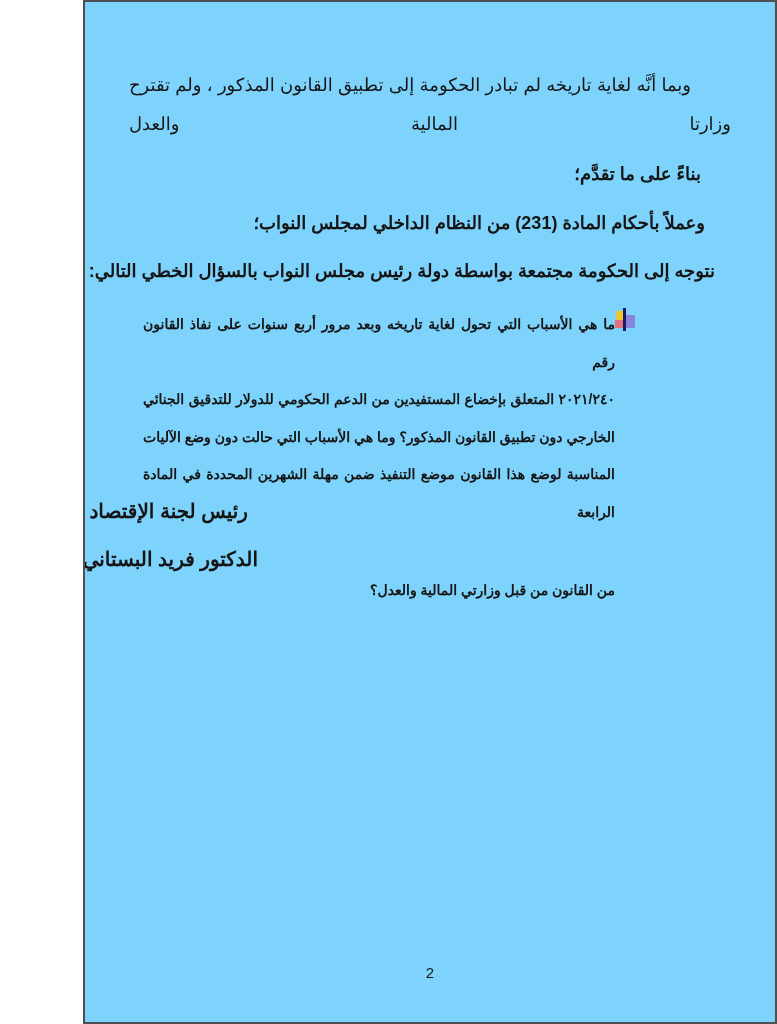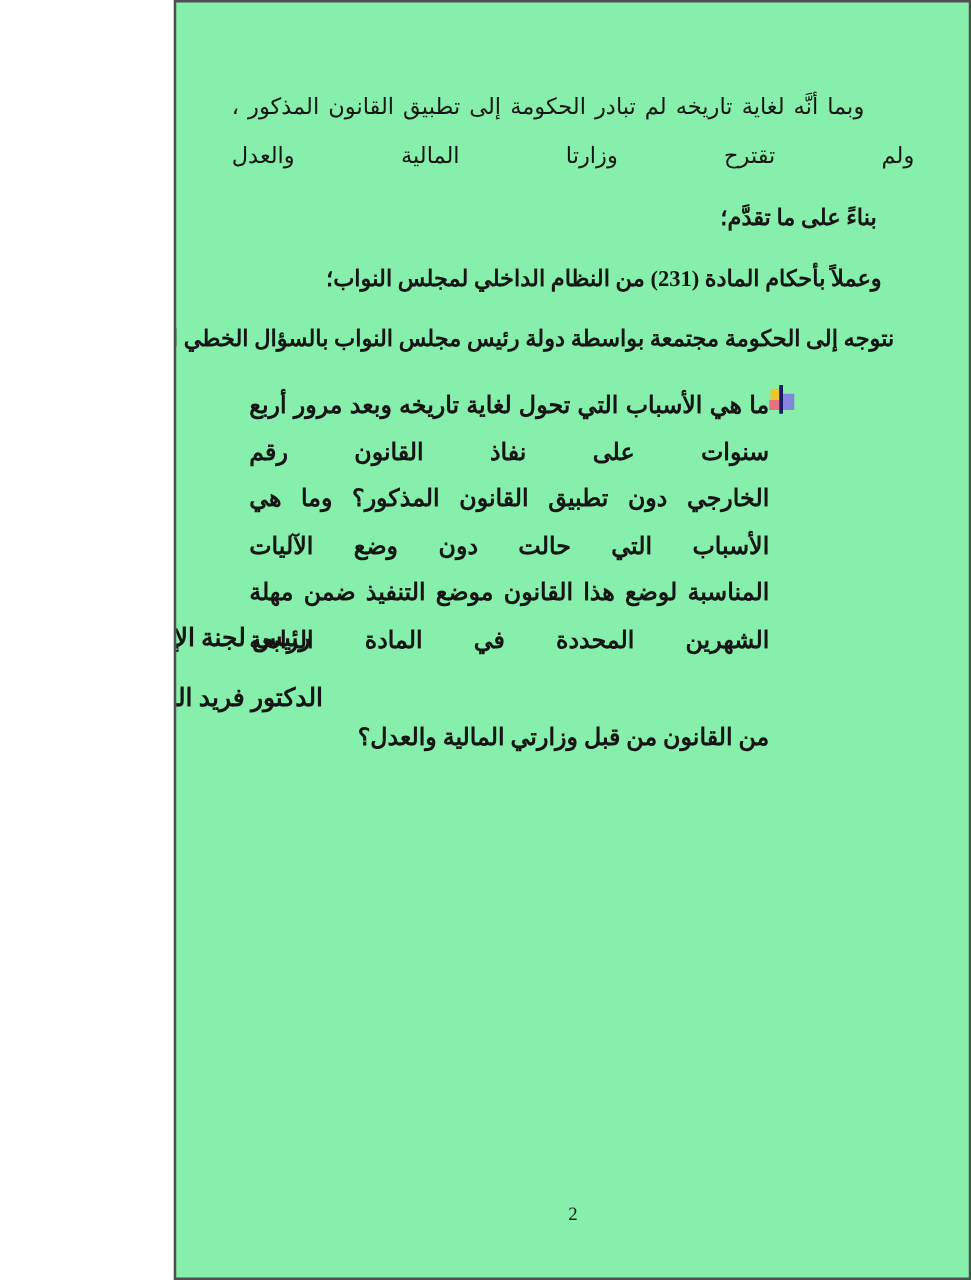--- a/index.html
+++ b/index.html
@@ -1,43 +1,43 @@
 <!DOCTYPE html>
 <html lang="ar" dir="rtl"><head>
 <meta charset="utf-8">
 <style>
   html,body{margin:0;padding:0;background:#ffffff;}
   .page{
     position:relative;
-    width:638px;height:1024px;
+    width:694px;height:1024px;
     box-sizing:border-box;
-    background:#86efac;
+    background:#7dd3fc;
     border:2px solid #4f4f4f;
-    font-family:Liberation Serif, serif;
+    font-family:Liberation Sans, sans-serif;
     color:#151515;
     overflow:hidden;
     direction:rtl;
   }
   .line{position:absolute;direction:rtl;unicode-bidi:embed;}
   .intro{
     position:absolute;top:64px;right:44px;left:44px;
     font-size:18px;font-weight:400;line-height:39px;
   }
   .intro .l1{text-align:justify;text-align-last:justify;text-indent:40px;}
   .intro .l2{text-align:right;}
   .mid{
     white-space:nowrap;font-weight:700;font-size:18px;line-height:26px;
     text-align:right;
   }
   .basis{top:159px;right:74px;}
   .pursuant{top:208px;right:70px;}
   .address{top:256px;right:60px;}
   .question{
     position:absolute;top:304px;right:160px;left:58px;
-    font-size:19px;font-weight:700;line-height:37.5px;
+    font-size:14px;font-weight:700;line-height:37.5px;
   }
   .question .jl{text-align:justify;text-align-last:justify;}
   .question .last{text-align:right;margin-top:41px;}
   .sig{white-space:nowrap;font-weight:700;font-size:20px;line-height:26px;text-align:right;}
   .sig-title{top:496px;right:527px;}
   .sig-name{top:544px;right:517px;}
   .pagenum{
     position:absolute;top:962px;left:0;right:0;
     text-align:center;font-size:15px;font-weight:400;direction:ltr;
   }
@@ -66,20 +66,21 @@
 
   <div class="marker">
     <div class="m-yellow" style="background-color: rgb(235, 198, 47);"></div>
     <div class="m-pink" style="background-color: rgb(228, 115, 126);"></div>
     <div class="m-blue" style="background-color: rgb(133, 133, 222);"></div>
     <div class="m-bar" style="background-color: rgb(25, 25, 101);"></div>
   </div>
 
   <div class="question">
     <div class="jl">ما هي الأسباب التي تحول لغاية تاريخه وبعد مرور أربع سنوات على نفاذ القانون رقم</div>
+    <div class="jl">٢٠٢١/٢٤٠ المتعلق بإخضاع المستفيدين من الدعم الحكومي للدولار للتدقيق الجنائي</div>
     <div class="jl">الخارجي دون تطبيق القانون المذكور؟ وما هي الأسباب التي حالت دون وضع الآليات</div>
     <div class="jl">المناسبة لوضع هذا القانون موضع التنفيذ ضمن مهلة الشهرين المحددة في المادة الرابعة</div>
     <div class="last">من القانون من قبل وزارتي المالية والعدل؟</div>
   </div>
 
   <div class="line sig sig-name">الدكتور فريد البستاني</div>
 
   <div class="line sig sig-title">رئيس لجنة الإقتصاد</div>
 
   <div class="pagenum">2</div>

